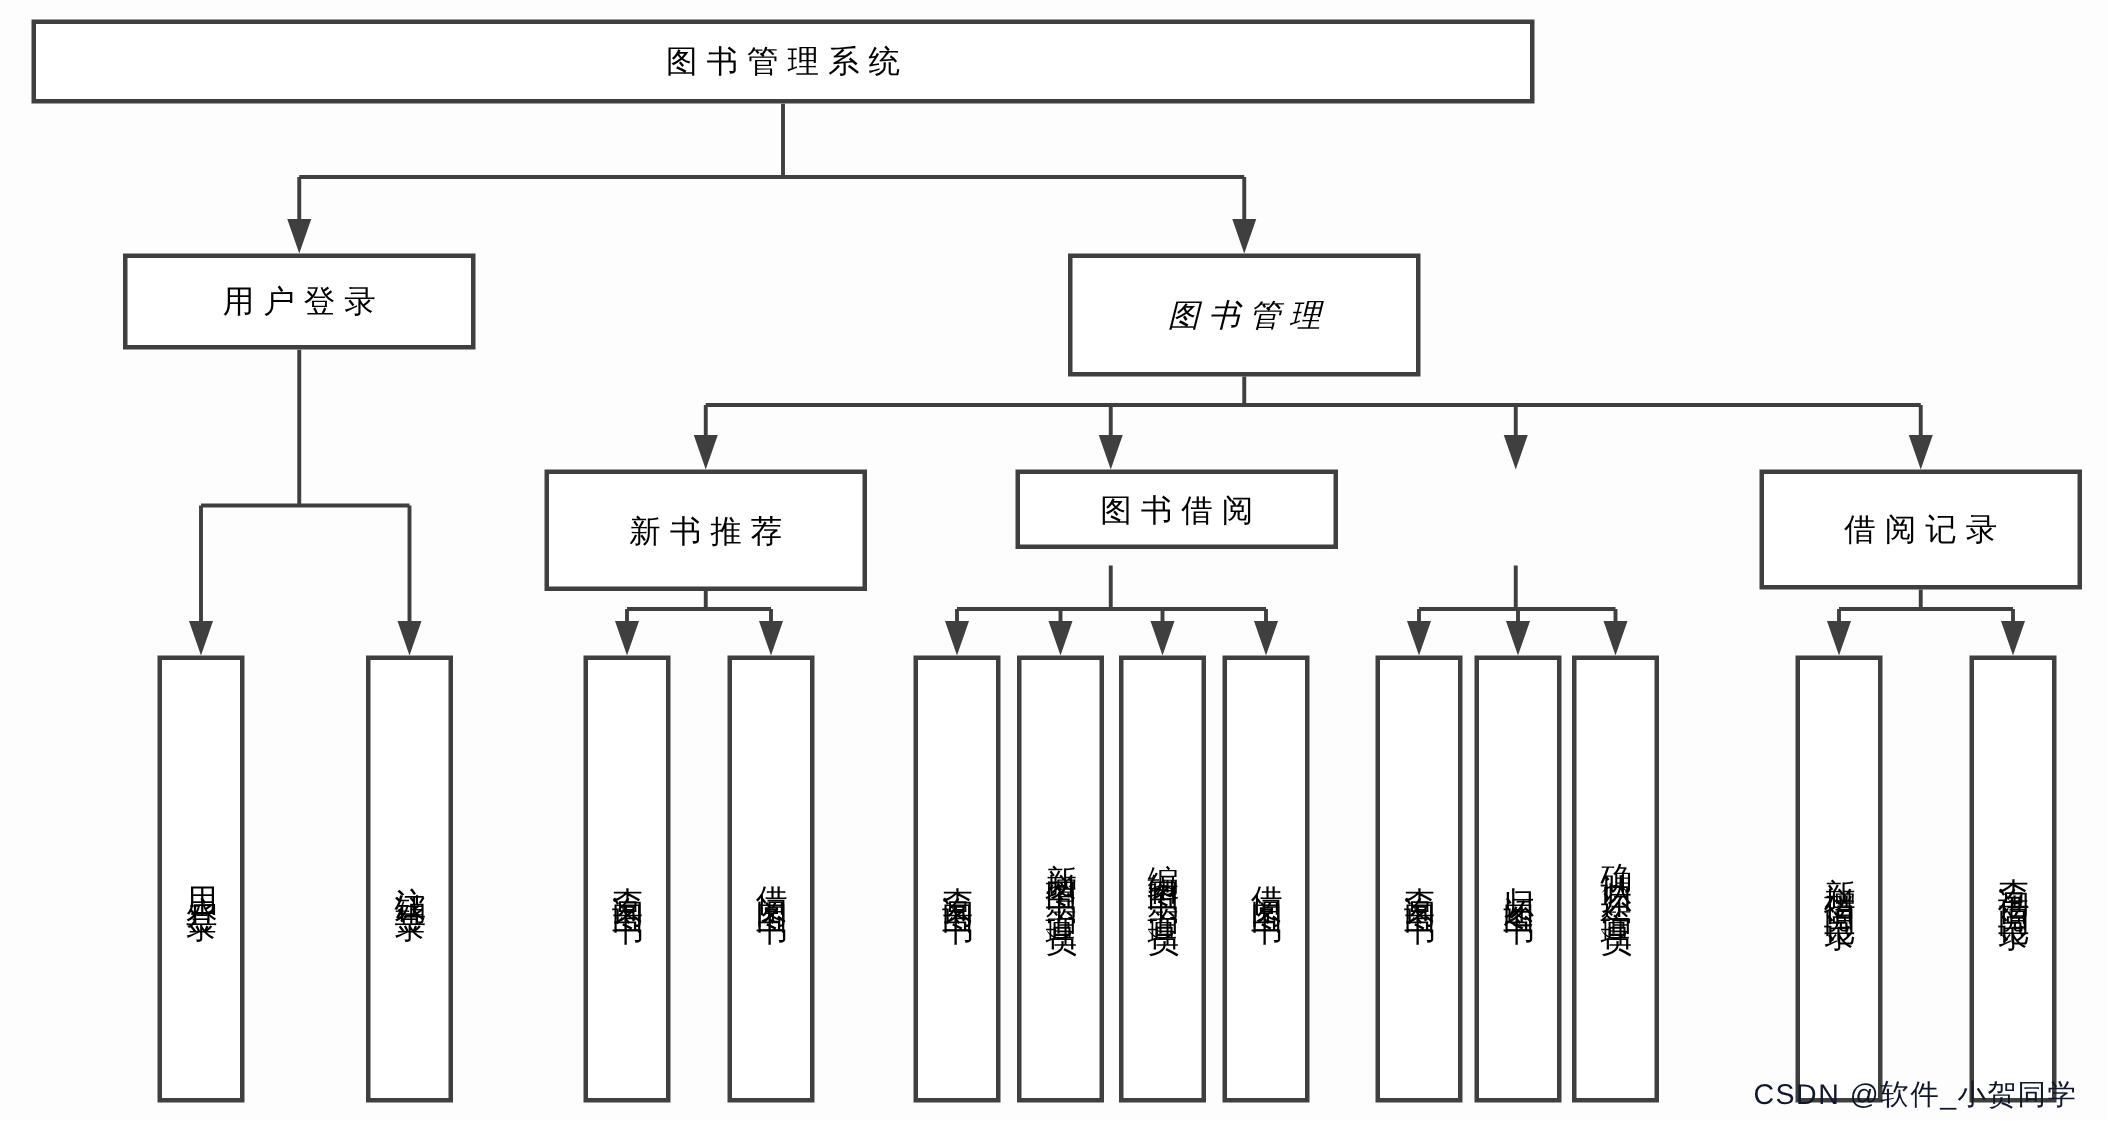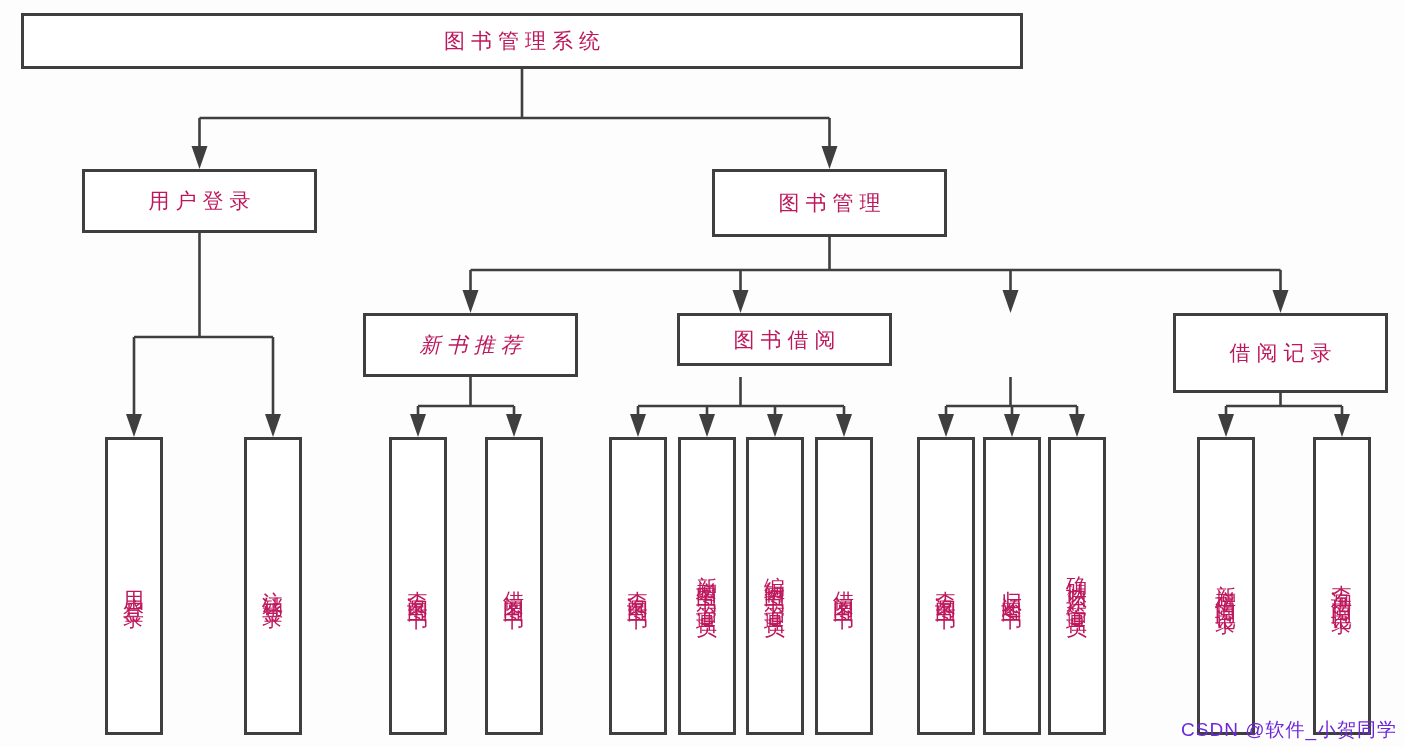--- a/index.html
+++ b/index.html
@@ -22,68 +22,68 @@
     pointer-events: none;
   }
   .node {
     position: absolute;
     box-sizing: border-box;
     background: #ffffff;
     border: 3px solid #3f3f3f;
     display: flex;
     align-items: center;
     justify-content: center;
-    color: #be185d;
+    color: #000000;
   }
   .node.h span {
     font-size: 21px;
     letter-spacing: 6px;
     text-indent: 6px;
     white-space: nowrap;
   }
   .node.v span {
     writing-mode: vertical-rl;
     text-orientation: mixed;
     font-size: 21px;
     letter-spacing: 6px;
     line-height: 1;
     white-space: nowrap;
   }
   
   #root      { left: 21px;   top: 13px;  width: 1002px; height: 56px; }
   
   #n-user    { left: 82px;   top: 169px; width: 235px;  height: 64px; }
-  #n-book    { left: 712px;  top: 169px; width: 235px;  height: 68px; }
+  #n-book    { left: 712px;  top: 169px; width: 235px;  height: 82px; font-style: italic; }
   
-  #n-s0      { left: 363px;  top: 313px; width: 215px;  height: 64px; font-style: italic; }
+  #n-s0      { left: 363px;  top: 313px; width: 215px;  height: 81px; }
   #n-s1      { left: 633px;  top: 313px; width: 215px;  height: 53px; margin-left: 44px; }
   #n-s2      { left: 903px;  top: 313px; width: 215px;  height: 64px; }
   #n-s3      { left: 1173px; top: 313px; width: 215px;  height: 80px; }
   
   .leaf      { top: 437px; width: 58px; height: 298px; }
   #v0  { left: 105px;  }
   #v1  { left: 244px;  }
   #v2  { left: 389px;  }
   #v3  { left: 485px;  }
   #v4  { left: 609px;  }
   #v5  { left: 678px;  }
   #v6  { left: 746px;  }
   #v7  { left: 815px;  }
   #v8  { left: 917px;  }
   #v9  { left: 983px;  }
   #v10 { left: 1048px; }
   #v11 { left: 1197px; }
   #v12 { left: 1313px; }
   .watermark {
     position: absolute;
-    right: 8px;
+    right: 20px;
     bottom: 4px;
     font-size: 19px;
     letter-spacing: 1px;
-    color: #6d28d9;
+    color: #0f172a;
     z-index: 5;
     white-space: nowrap;
   }
 </style>
 </head>
 <body>
 
 <div class="canvas">
 
   <svg class="connectors" width="1405" height="747" viewBox="0 0 1405 747">

